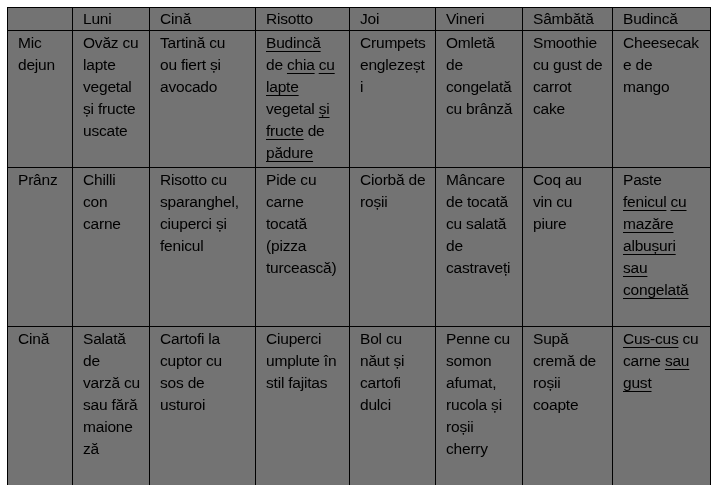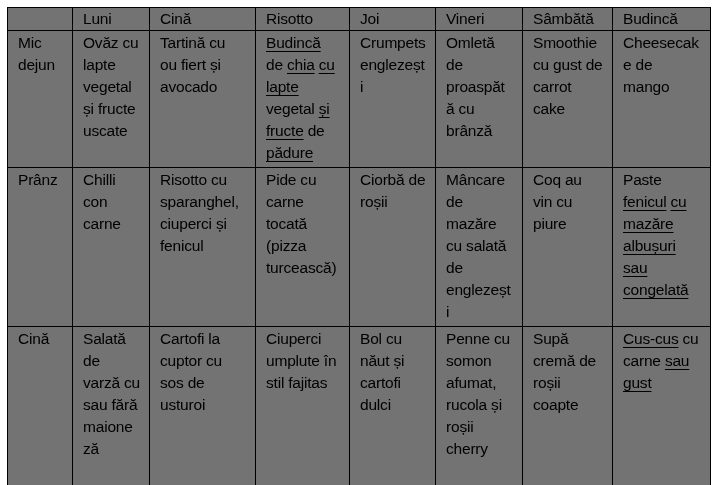--- a/index.html
+++ b/index.html
@@ -81,31 +81,31 @@
           <th>Budincă</th>
         </tr>
     </thead>
     <tbody>
         <tr class="meal-row-0">
           <td>Mic dejun</td>
           <td>Ovăz cu lapte vegetal și fructe uscate</td>
           <td>Tartină cu ou fiert și avocado</td>
           <td><span class="misspelled">Budincă</span> de <span class="misspelled">chia</span> <span class="misspelled">cu</span> <span class="misspelled">lapte</span> vegetal <span class="misspelled">și</span> <span class="misspelled">fructe</span> de <span class="misspelled">pădure</span></td>
           <td>Crumpets englezești</td>
-          <td>Omletă de proaspătă cu brânză</td>
+          <td>Omletă de congelată cu brânză</td>
           <td>Smoothie cu gust de carrot cake</td>
           <td>Cheesecake de mango</td>
         </tr>
         <tr class="meal-row-1">
           <td>Prânz</td>
           <td>Chilli con carne</td>
           <td>Risotto cu sparanghel, ciuperci și fenicul</td>
           <td>Pide cu carne tocată (pizza turcească)</td>
           <td>Ciorbă de roșii</td>
-          <td>Mâncare de mazăre cu salată de englezești</td>
+          <td>Mâncare de tocată cu salată de castraveți</td>
           <td>Coq au vin cu piure</td>
           <td>Paste <span class="misspelled">fenicul</span> <span class="misspelled">cu</span> <span class="misspelled">mazăre</span> <span class="misspelled">albușuri</span> <span class="misspelled">sau</span> <span class="misspelled">congelată</span></td>
         </tr>
         <tr class="meal-row-2">
           <td>Cină</td>
           <td>Salată de varză cu sau fără maioneză</td>
           <td>Cartofi la cuptor cu sos de usturoi</td>
           <td>Ciuperci umplute în stil fajitas</td>
           <td>Bol cu năut și cartofi dulci</td>
           <td>Penne cu somon afumat, rucola și roșii cherry</td>

